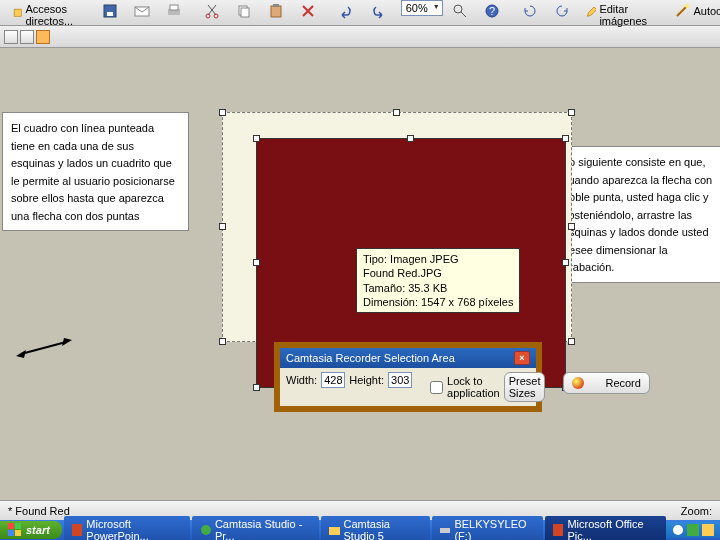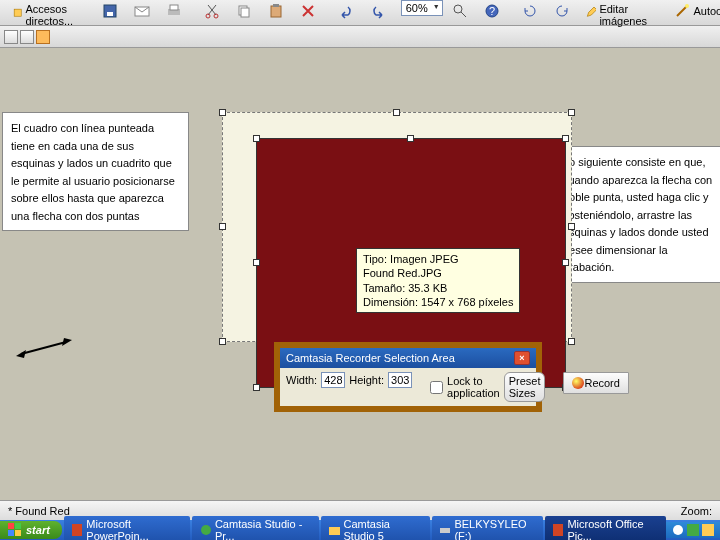--- a/index.html
+++ b/index.html
@@ -29,21 +29,21 @@
 .crosshair:after{top:50%;left:-5px;height:1px;width:24px;margin-top:-0.5px}
 .tooltip{position:absolute;left:356px;top:200px;background:#ffffe1;border:1px solid #333;padding:3px 6px;font-size:10px;line-height:1.3}
 .cam-dlg{position:absolute;left:274px;top:294px;width:268px;background:#ece9d8;border:6px solid #a16207}
 .cam-title{background:linear-gradient(#2a6ac0,#1c4fa0);color:#fff;padding:3px 6px;display:flex;justify-content:space-between;align-items:center}
 .cam-close{width:16px;height:14px;background:#e05030;border:1px solid #933;color:#fff;text-align:center;line-height:12px;font-weight:bold;cursor:pointer;border-radius:2px;font-size:9px}
 .cam-body{display:flex;padding:4px 6px;gap:18px;align-items:flex-start}
 .cam-col{display:flex;flex-direction:row;gap:4px}
 .cam-row{display:flex;align-items:center;gap:4px}
 .cam-inp{width:24px;border:1px solid #7a92b8;padding:1px 2px;background:#fff}
 .cam-btn{border:1px solid #999;background:linear-gradient(#fdfdfd,#e0e0e0);padding:2px 4px;cursor:pointer;border-radius:6px}
-.rec-btn{display:flex;align-items:center;gap:0;border:1px solid #999;background:linear-gradient(#fdfdfd,#e0e0e0);padding:4px 8px;cursor:pointer;border-radius:1px}
+.rec-btn{display:flex;align-items:center;gap:21px;border:1px solid #999;background:linear-gradient(#fdfdfd,#e0e0e0);padding:4px 8px;cursor:pointer;border-radius:6px}
 .rec-dot{width:12px;height:12px;background:radial-gradient(circle at 35% 35%,#ff6,#c00);border-radius:50%}
 .arrow{position:absolute;left:16px;top:290px;width:56px;height:20px}
 .status{position:absolute;left:0;right:0;bottom:20px;height:20px;background:linear-gradient(#f5f5f5,#ddd);border-top:1px solid #999;display:flex;align-items:center;padding:0 8px;font-size:11px;justify-content:space-between}
 .taskbar{position:absolute;left:0;right:0;bottom:0;height:20px;background:linear-gradient(#3a80e0,#235cc0);display:flex;align-items:center;color:#fff}
 .start{background:linear-gradient(#5fb22e,#3a8a1a);padding:2px 12px 2px 8px;font-weight:bold;font-style:italic;border-radius:0 8px 8px 0;display:flex;align-items:center;gap:4px}
 .task{display:flex;align-items:center;gap:4px;padding:2px 8px;margin-left:2px;background:linear-gradient(#2f6cd0,#1d4fa8);border-radius:2px;font-size:10px;cursor:pointer}
 .task.active{background:linear-gradient(#1a4090,#0d2d70)}
 .tray{margin-left:auto;background:linear-gradient(#2f8ad8,#1c6cc0);padding:2px 6px;display:flex;gap:3px;align-items:center}
 .tray-icon{width:12px;height:12px;display:inline-block}
 </style>

